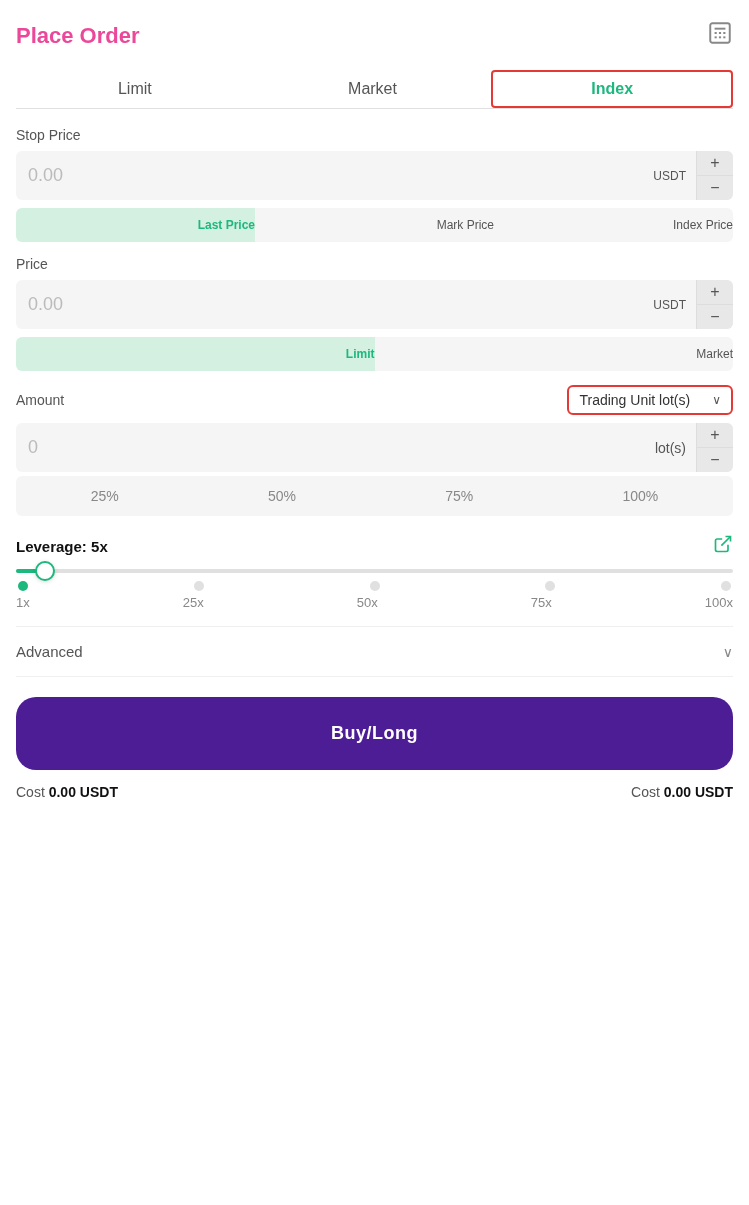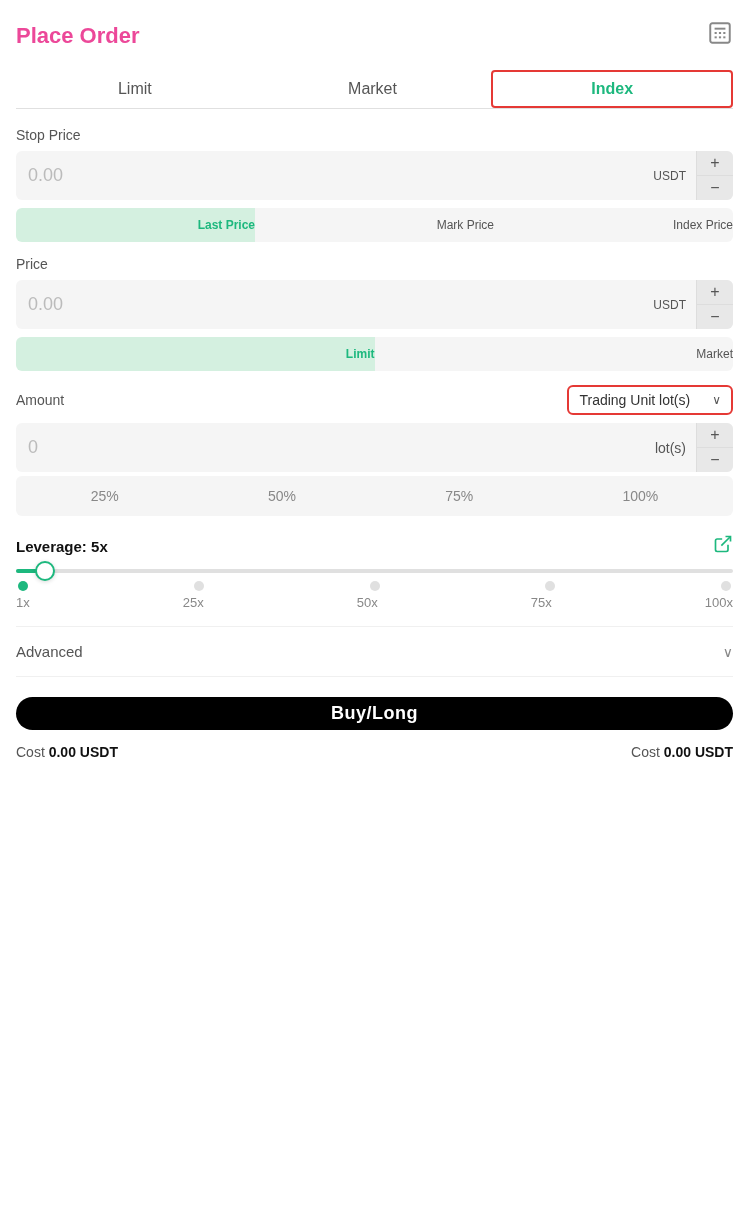--- a/index.html
+++ b/index.html
@@ -295,22 +295,22 @@
     }
 
     
     .action-buttons {
       display: flex;
       gap: 12px;
       margin-bottom: 14px;
     }
     .buy-btn {
       flex: 1;
-      padding: 6px 0;
-      background: #000000;
+      padding: 26px 0;
+      background: #4c1d95;
       color: #fff;
       font-size: 18px;
       font-weight: 700;
       border: none;
       border-radius: 20px;
       cursor: pointer;
       letter-spacing: 0.5px;
     }
     .sell-btn {
       flex: 1;

